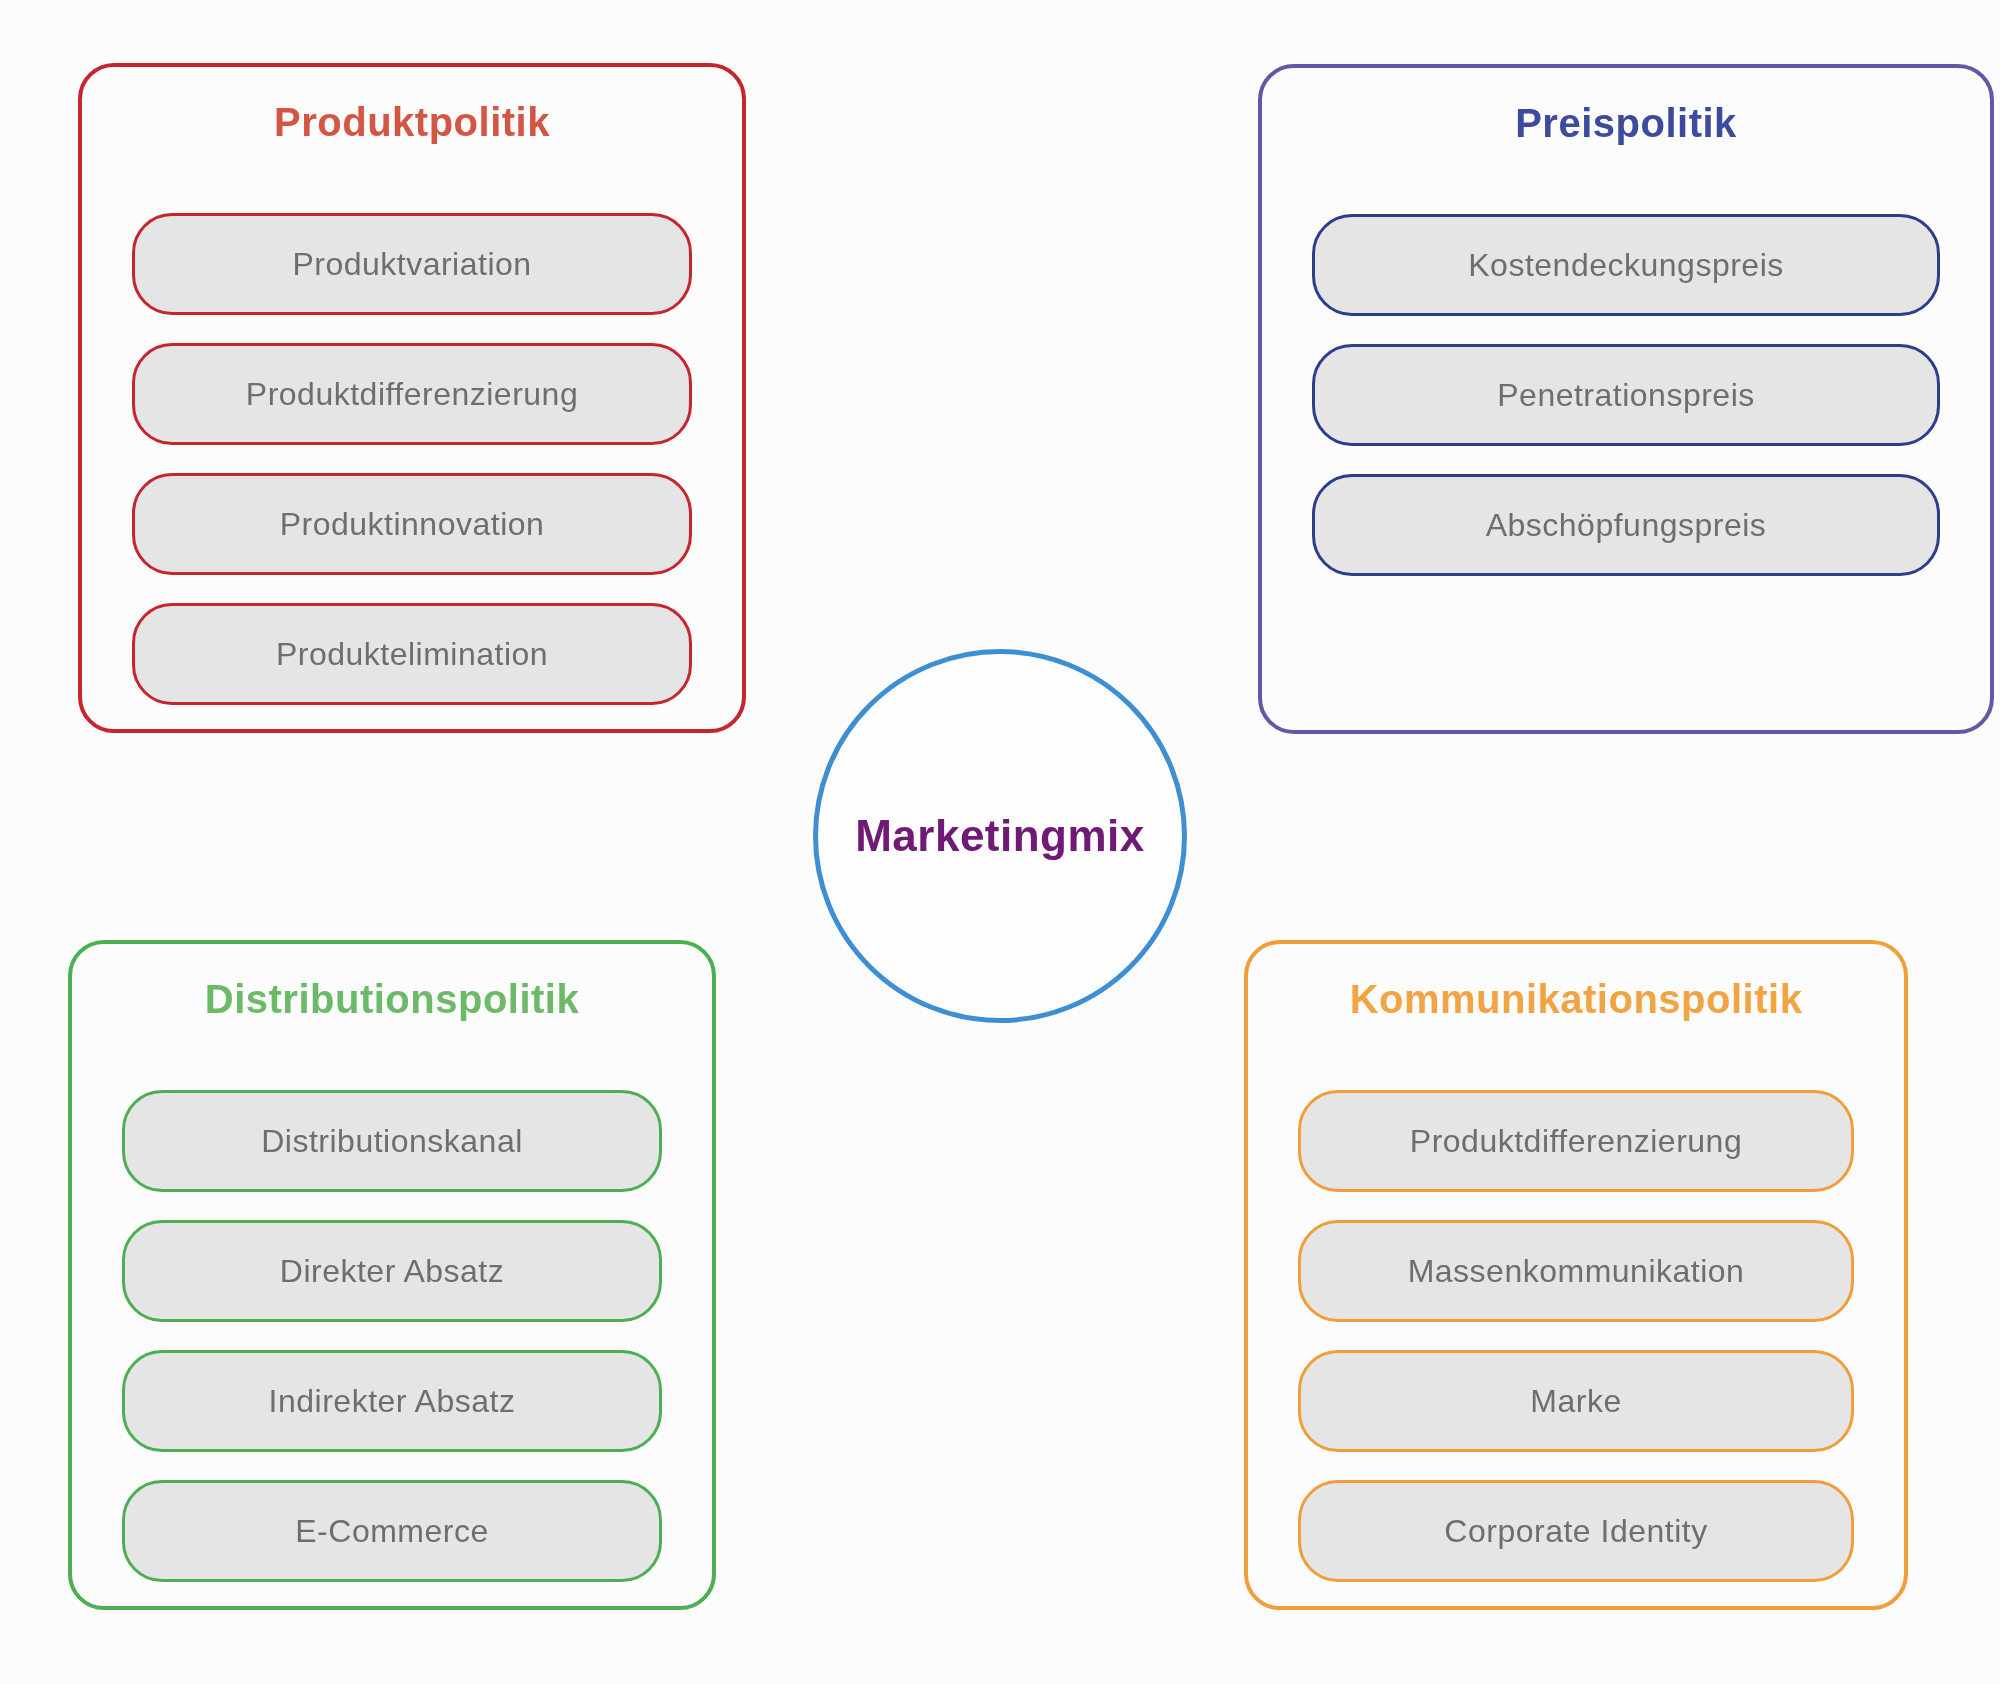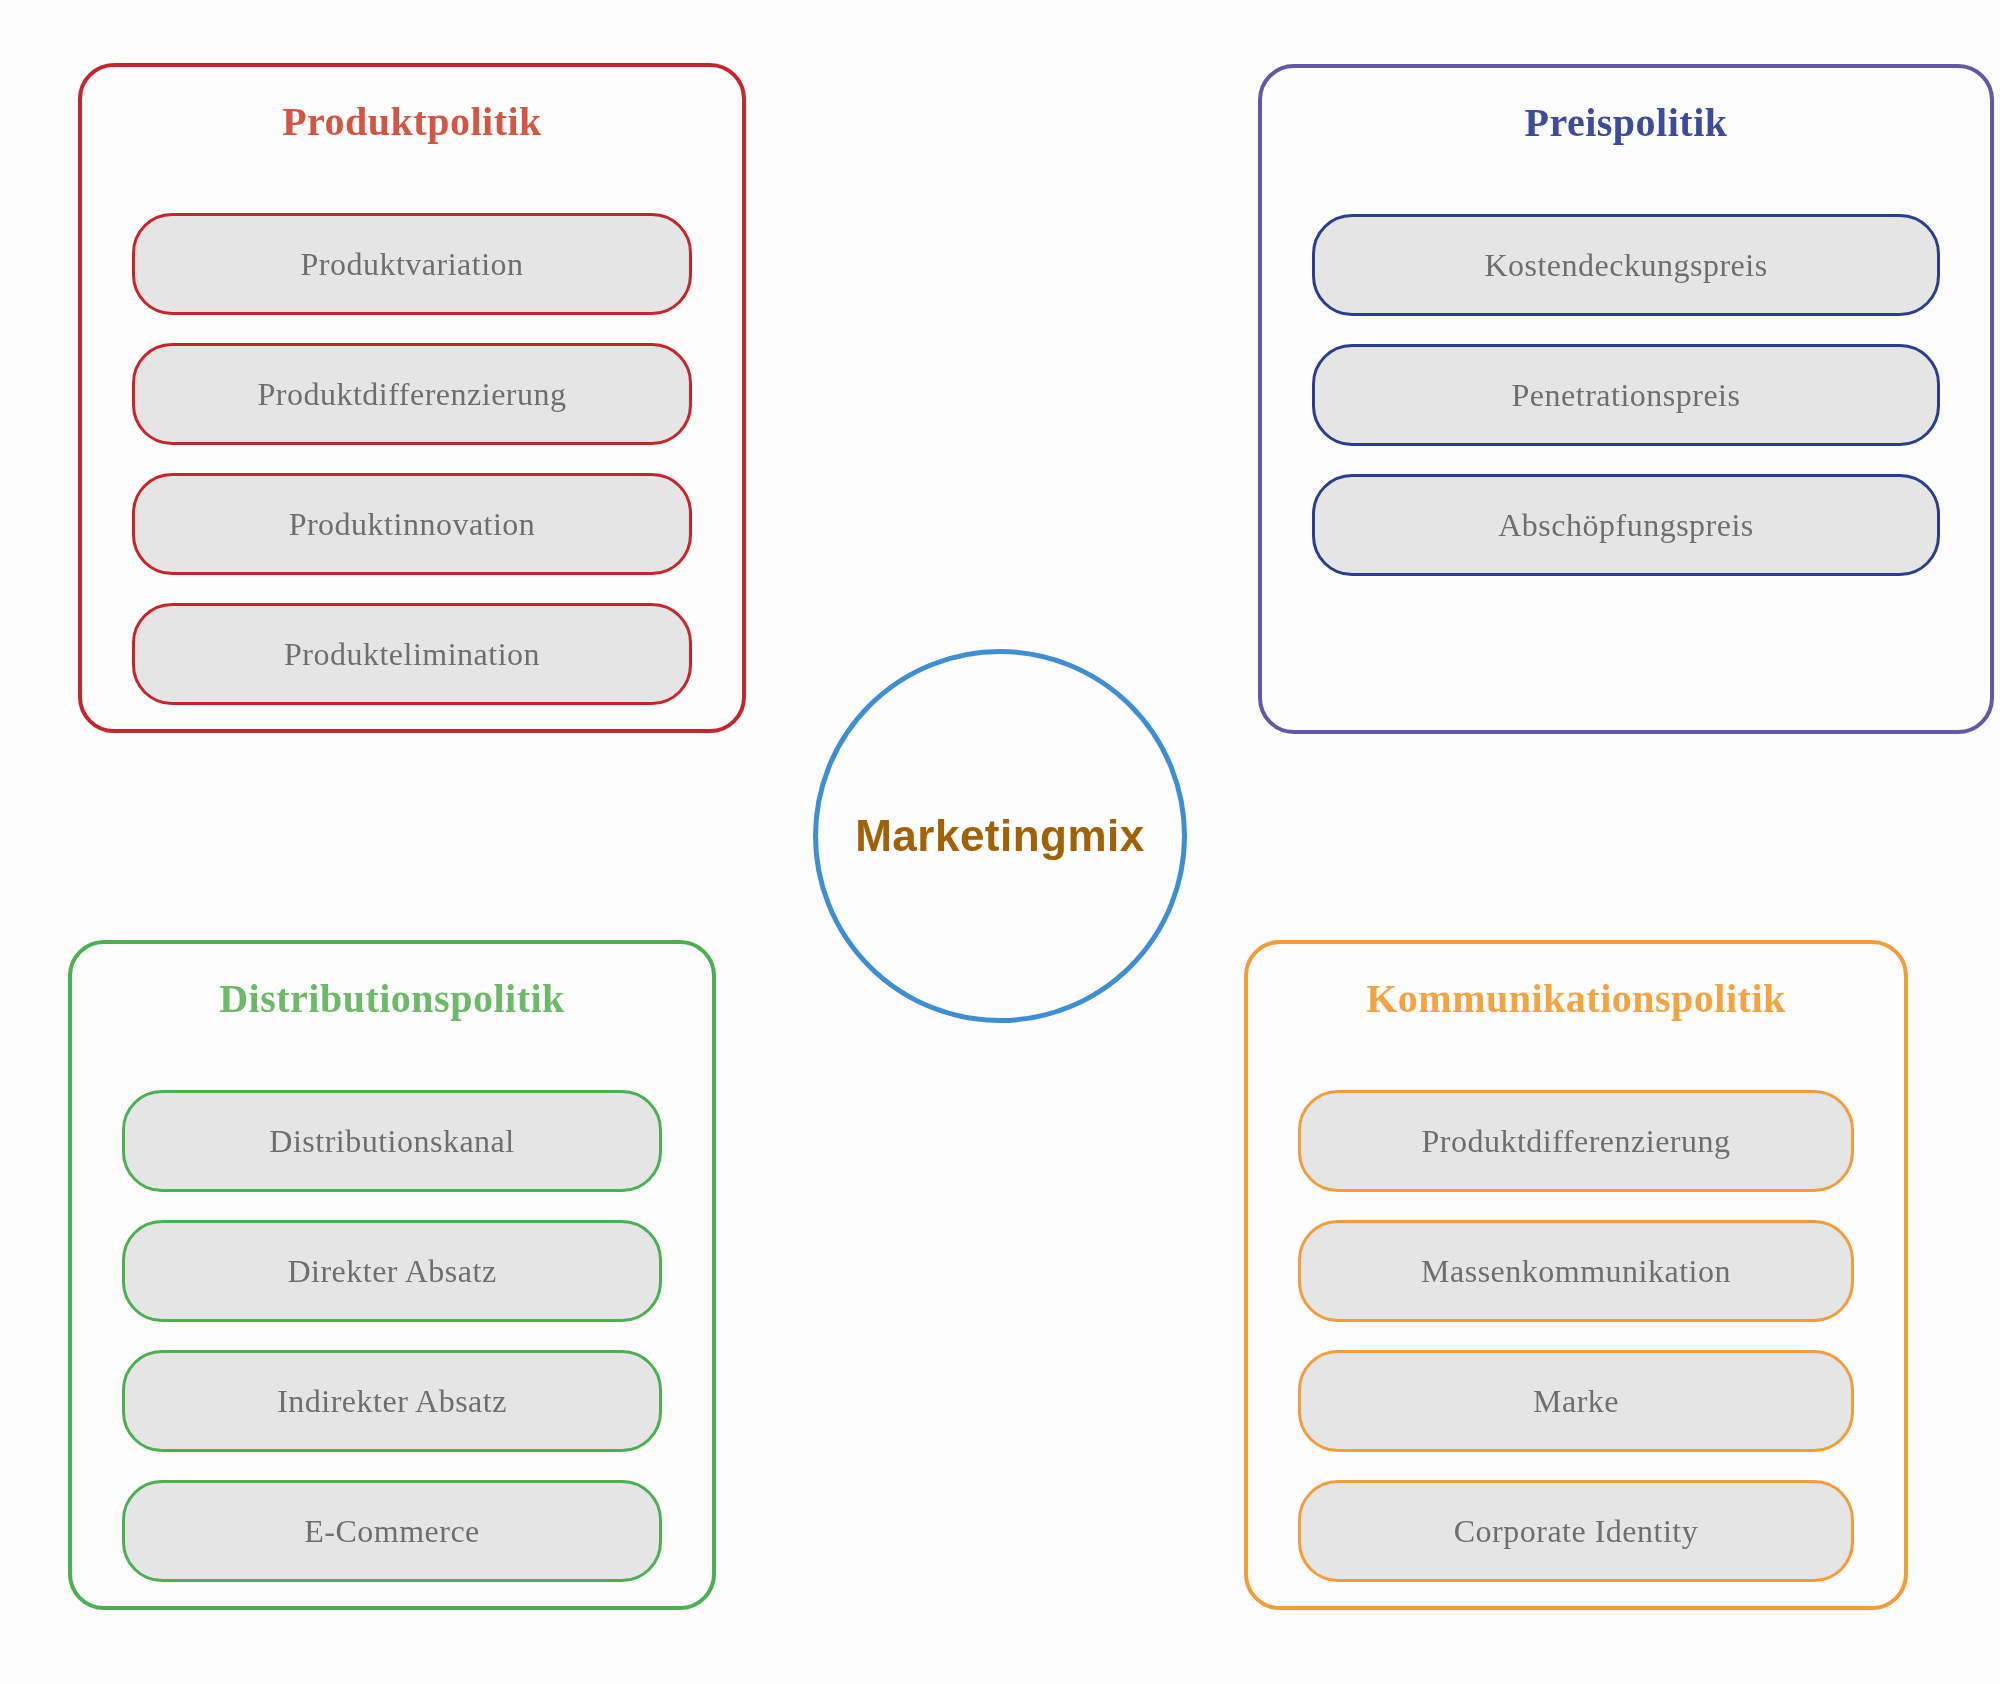--- a/index.html
+++ b/index.html
@@ -15,21 +15,20 @@
     background:#fcfcfc;
     overflow:hidden;
   }
   .quadrant{
     position:absolute;
     box-sizing:border-box;
     border:4px solid var(--qborder,#999);
     border-radius:36px;
     background:transparent;
     padding:0 50px;
-    font-family:Liberation Serif, serif;
   }
   .q-title{
     display:block;
     margin-top:28px;
     text-align:center;
     font-size:40px;
     font-weight:bold;
     line-height:54px;
     color:var(--qtitle,#333);
     letter-spacing:0.5px;
@@ -149,16 +148,16 @@
         <div class="item-box">
           <span class="item-label">Marke</span>
         </div>
         <div class="item-box">
           <span class="item-label">Corporate Identity</span>
         </div>
       </div>
   </div>
 
   <div class="center-circle" style="border-color: rgb(62, 142, 211);">
-    <span class="center-label" style="color: #a16207;">Marketingmix</span>
+    <span class="center-label" style="color: #701a75;">Marketingmix</span>
   </div>
 
 </div>
 
 </body></html>

